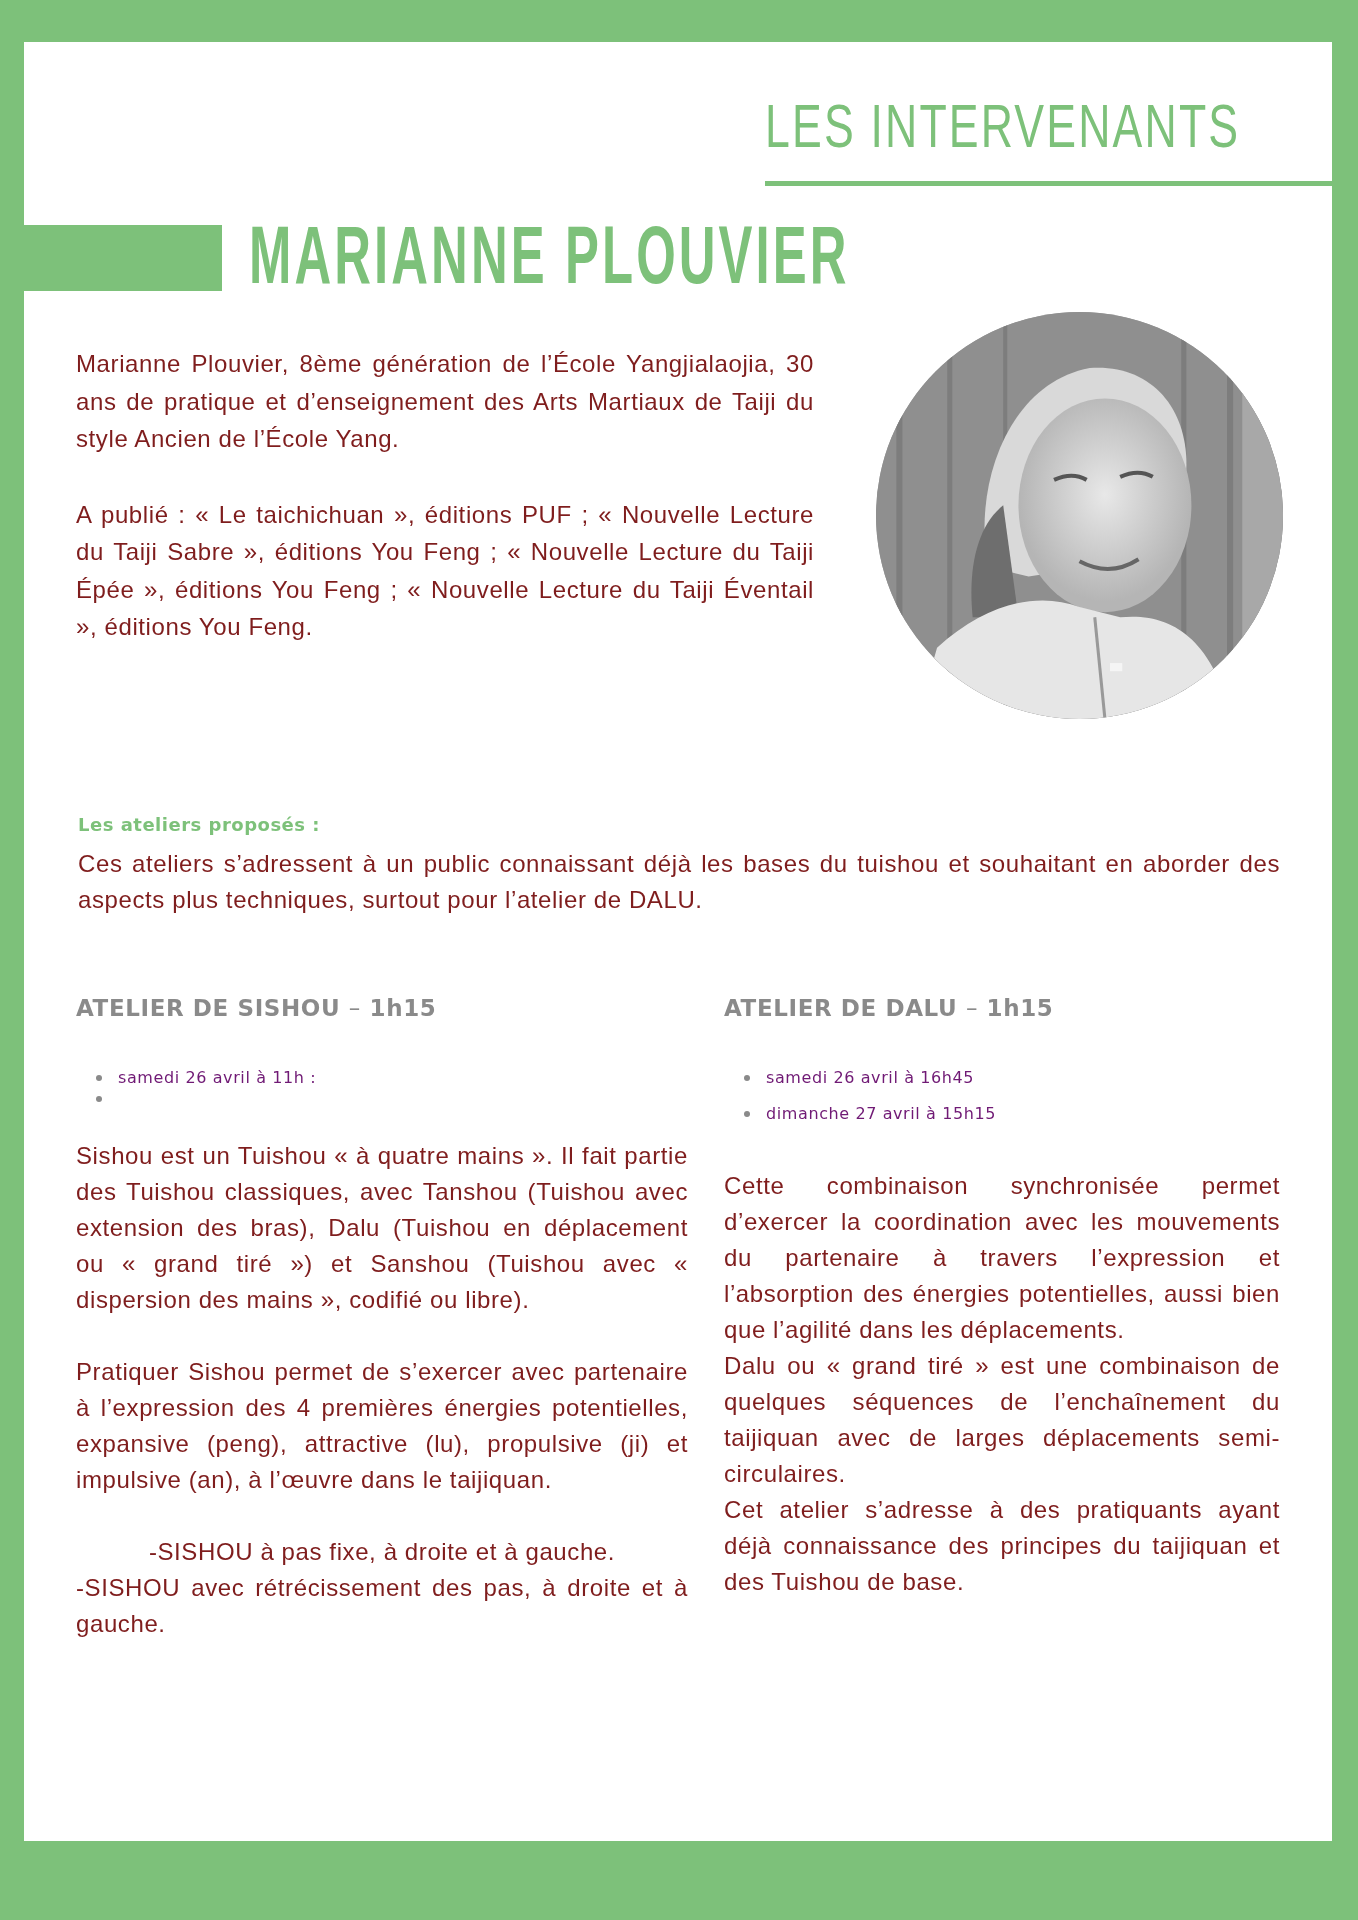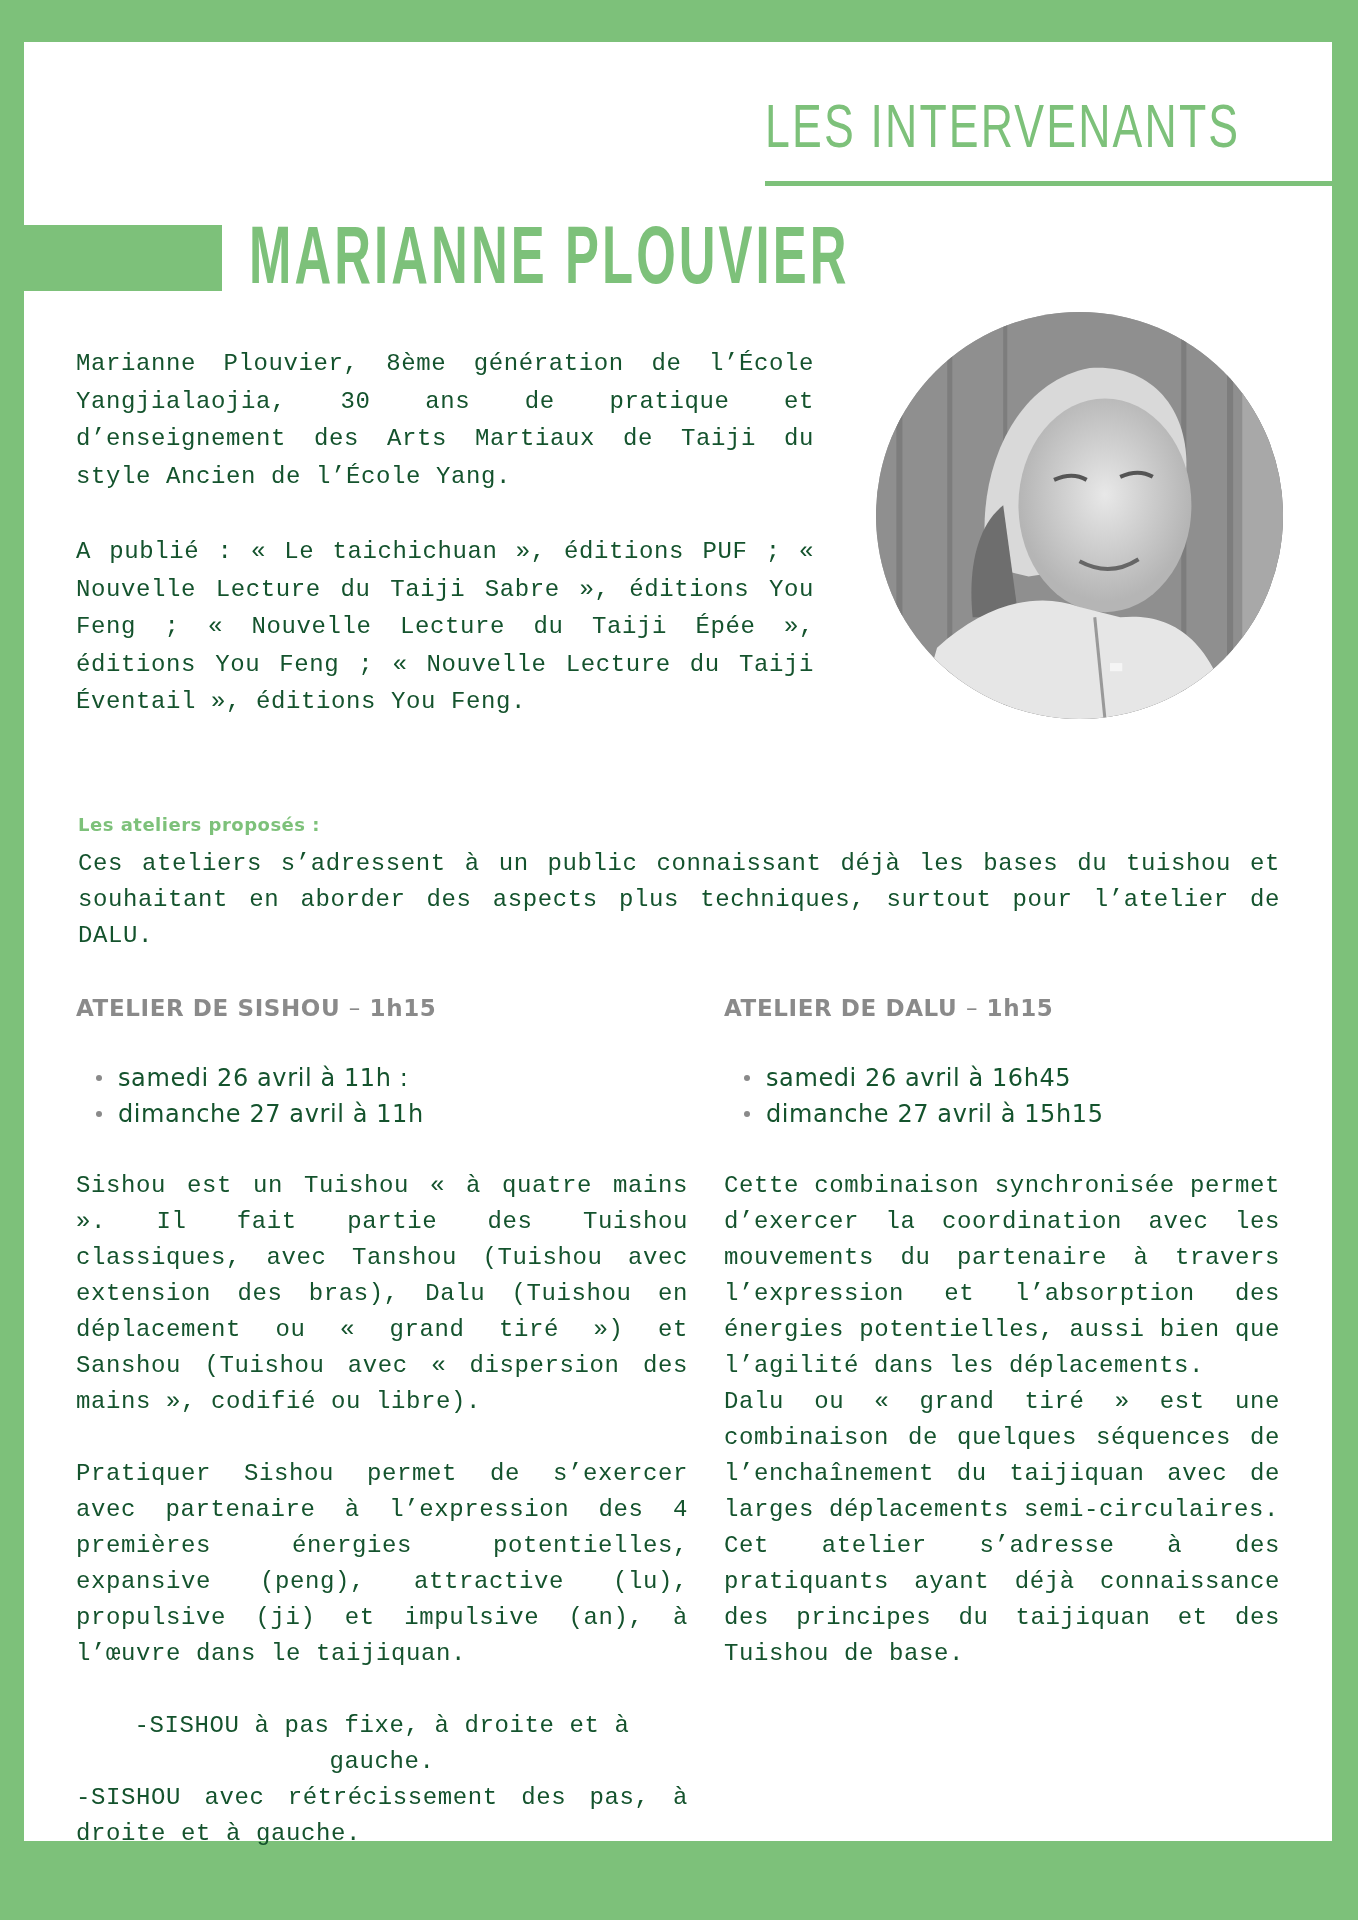--- a/index.html
+++ b/index.html
@@ -45,22 +45,22 @@
       font-family: "Liberation Sans", sans-serif;
       font-size: 82px;
       line-height: 1;
       color: #7dc17a;
       letter-spacing: 5px;
       transform: scaleX(0.62);
       transform-origin: left top;
       white-space: nowrap;
     }
     .body-text {
-      font-family: Liberation Mono, monospace;
-      color: #14532d;
+      font-family: Liberation Sans, sans-serif;
+      color: #7f1d1d;
       font-size: 24px;
       line-height: 37.5px;
       text-align: justify;
       letter-spacing: 0.6px;
     }
     .bio {
       position: absolute;
       left: 76px; top: 345px;
       width: 738px;
     }
@@ -107,23 +107,23 @@
       margin-bottom: 34px;
       white-space: nowrap;
     }
     .atelier-title .dash { font-weight: normal; }
     .sessions {
       list-style: none;
       margin-bottom: 36px;
       padding-left: 20px;
     }
     .sessions li {
-      font-size: 24px;
+      font-size: 16px;
       line-height: 36px;
-      color: #14532d;
+      color: #701a75;
       letter-spacing: 0.6px;
       display: flex;
       align-items: center;
       white-space: nowrap;
     }
     .bullet {
       display: inline-block;
       width: 6px; height: 6px;
       border-radius: 50%;
       background: #8a8a8a;
@@ -187,21 +187,20 @@
     <span class="dash">–</span>
     <span>1h15</span>
   </h2>
   <ul class="sessions">
     <li>
         <span class="bullet"></span>
         <span>samedi 26 avril à 11h :</span>
       </li>
     <li>
         <span class="bullet"></span>
-        <span>dimanche 27 avril à 11h</span>
       </li>
   </ul>
   <div class="body-text">
     <p class="gap">Sishou est un Tuishou « à quatre mains ». Il fait partie des Tuishou classiques, avec Tanshou (Tuishou avec extension des bras), Dalu (Tuishou en déplacement ou « grand tiré ») et Sanshou (Tuishou avec « dispersion des mains », codifié ou libre).</p>
     <p class="gap">Pratiquer Sishou permet de s’exercer avec partenaire à l’expression des 4 premières énergies potentielles, expansive (peng), attractive (lu), propulsive (ji) et impulsive (an), à l’œuvre dans le taijiquan.</p>
     <p style="text-align:center">-SISHOU à pas fixe, à droite et à gauche.</p>
     <p>-SISHOU avec rétrécissement des pas, à droite et à gauche.</p>
   </div>
 </section>
 

